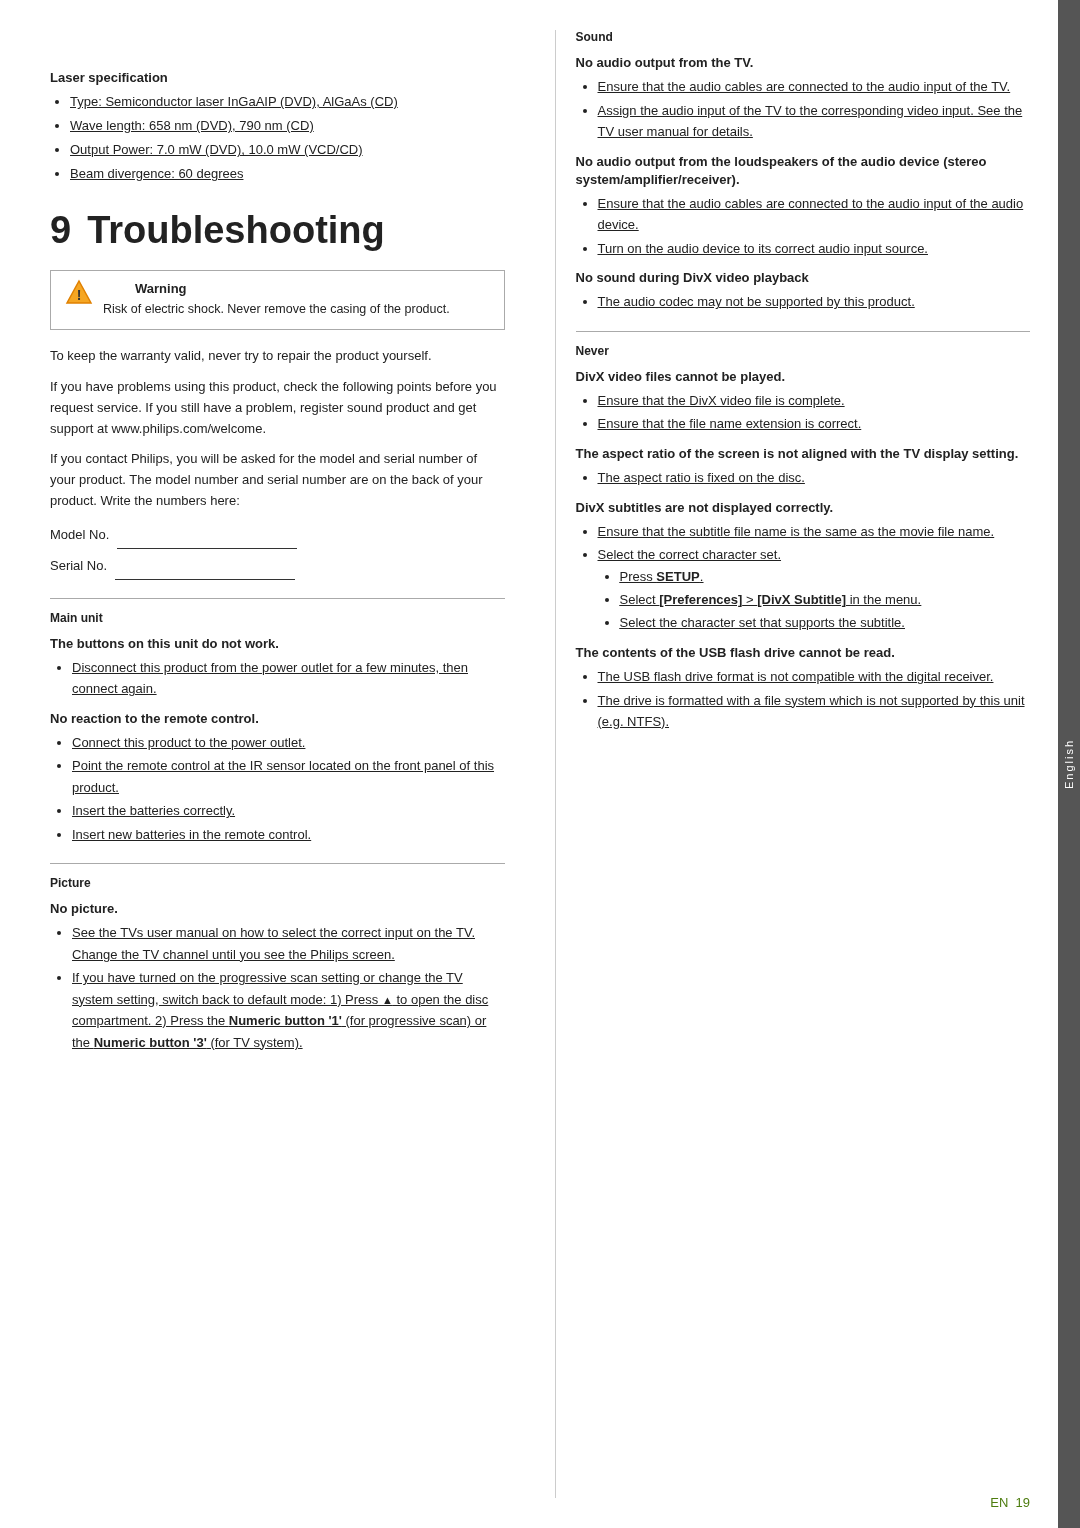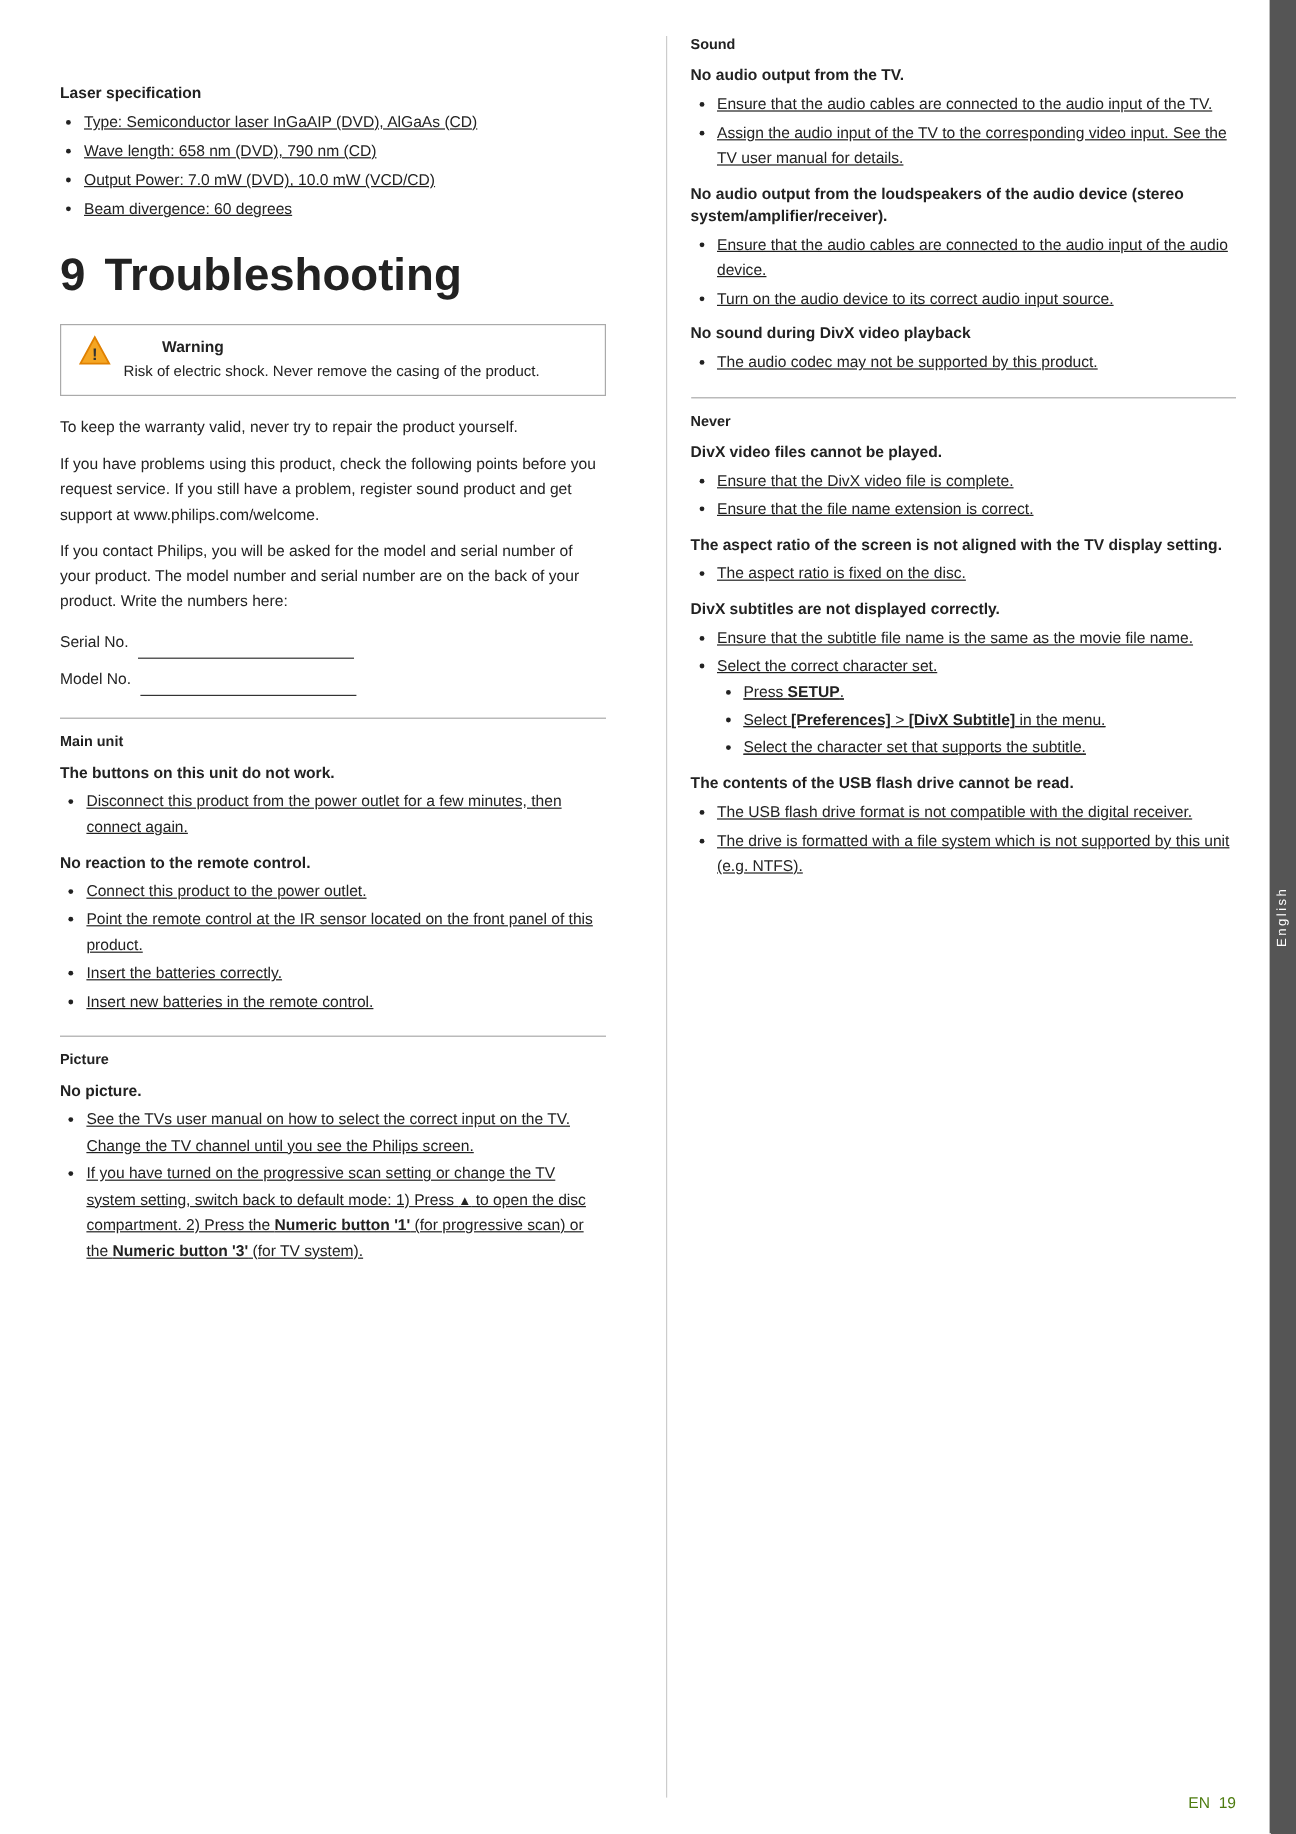--- a/index.html
+++ b/index.html
@@ -196,25 +196,25 @@
         <div>
           <span class="warning-label">Warning</span>
           <span class="warning-text">Risk of electric shock. Never remove the casing of the product.</span>
         </div>
       </div>
 
       <p class="intro-text">To keep the warranty valid, never try to repair the product yourself.</p>
       <p class="intro-text">If you have problems using this product, check the following points before you request service. If you still have a problem, register sound product and get support at www.philips.com/welcome.</p>
       <p class="intro-text">If you contact Philips, you will be asked for the model and serial number of your product. The model number and serial number are on the back of your product. Write the numbers here:</p>
       <div class="model-line">
+        <span>Model No.</span>
+        <span class="underline-field">&nbsp;</span>
+      </div>
+      <div class="model-line">
         <span>Serial No.</span>
-        <span class="underline-field">&nbsp;</span>
-      </div>
-      <div class="model-line">
-        <span>Model No.</span>
         <span class="underline-field">&nbsp;</span>
       </div>
 
       <div class="section-divider"></div>
       <div class="section-title">Main unit</div>
 
       <div class="subsection-title">The buttons on this unit do not work.</div>
       <ul class="bullet-list">
         <li>Disconnect this product from the power outlet for a few minutes, then connect again.</li>
       </ul>

